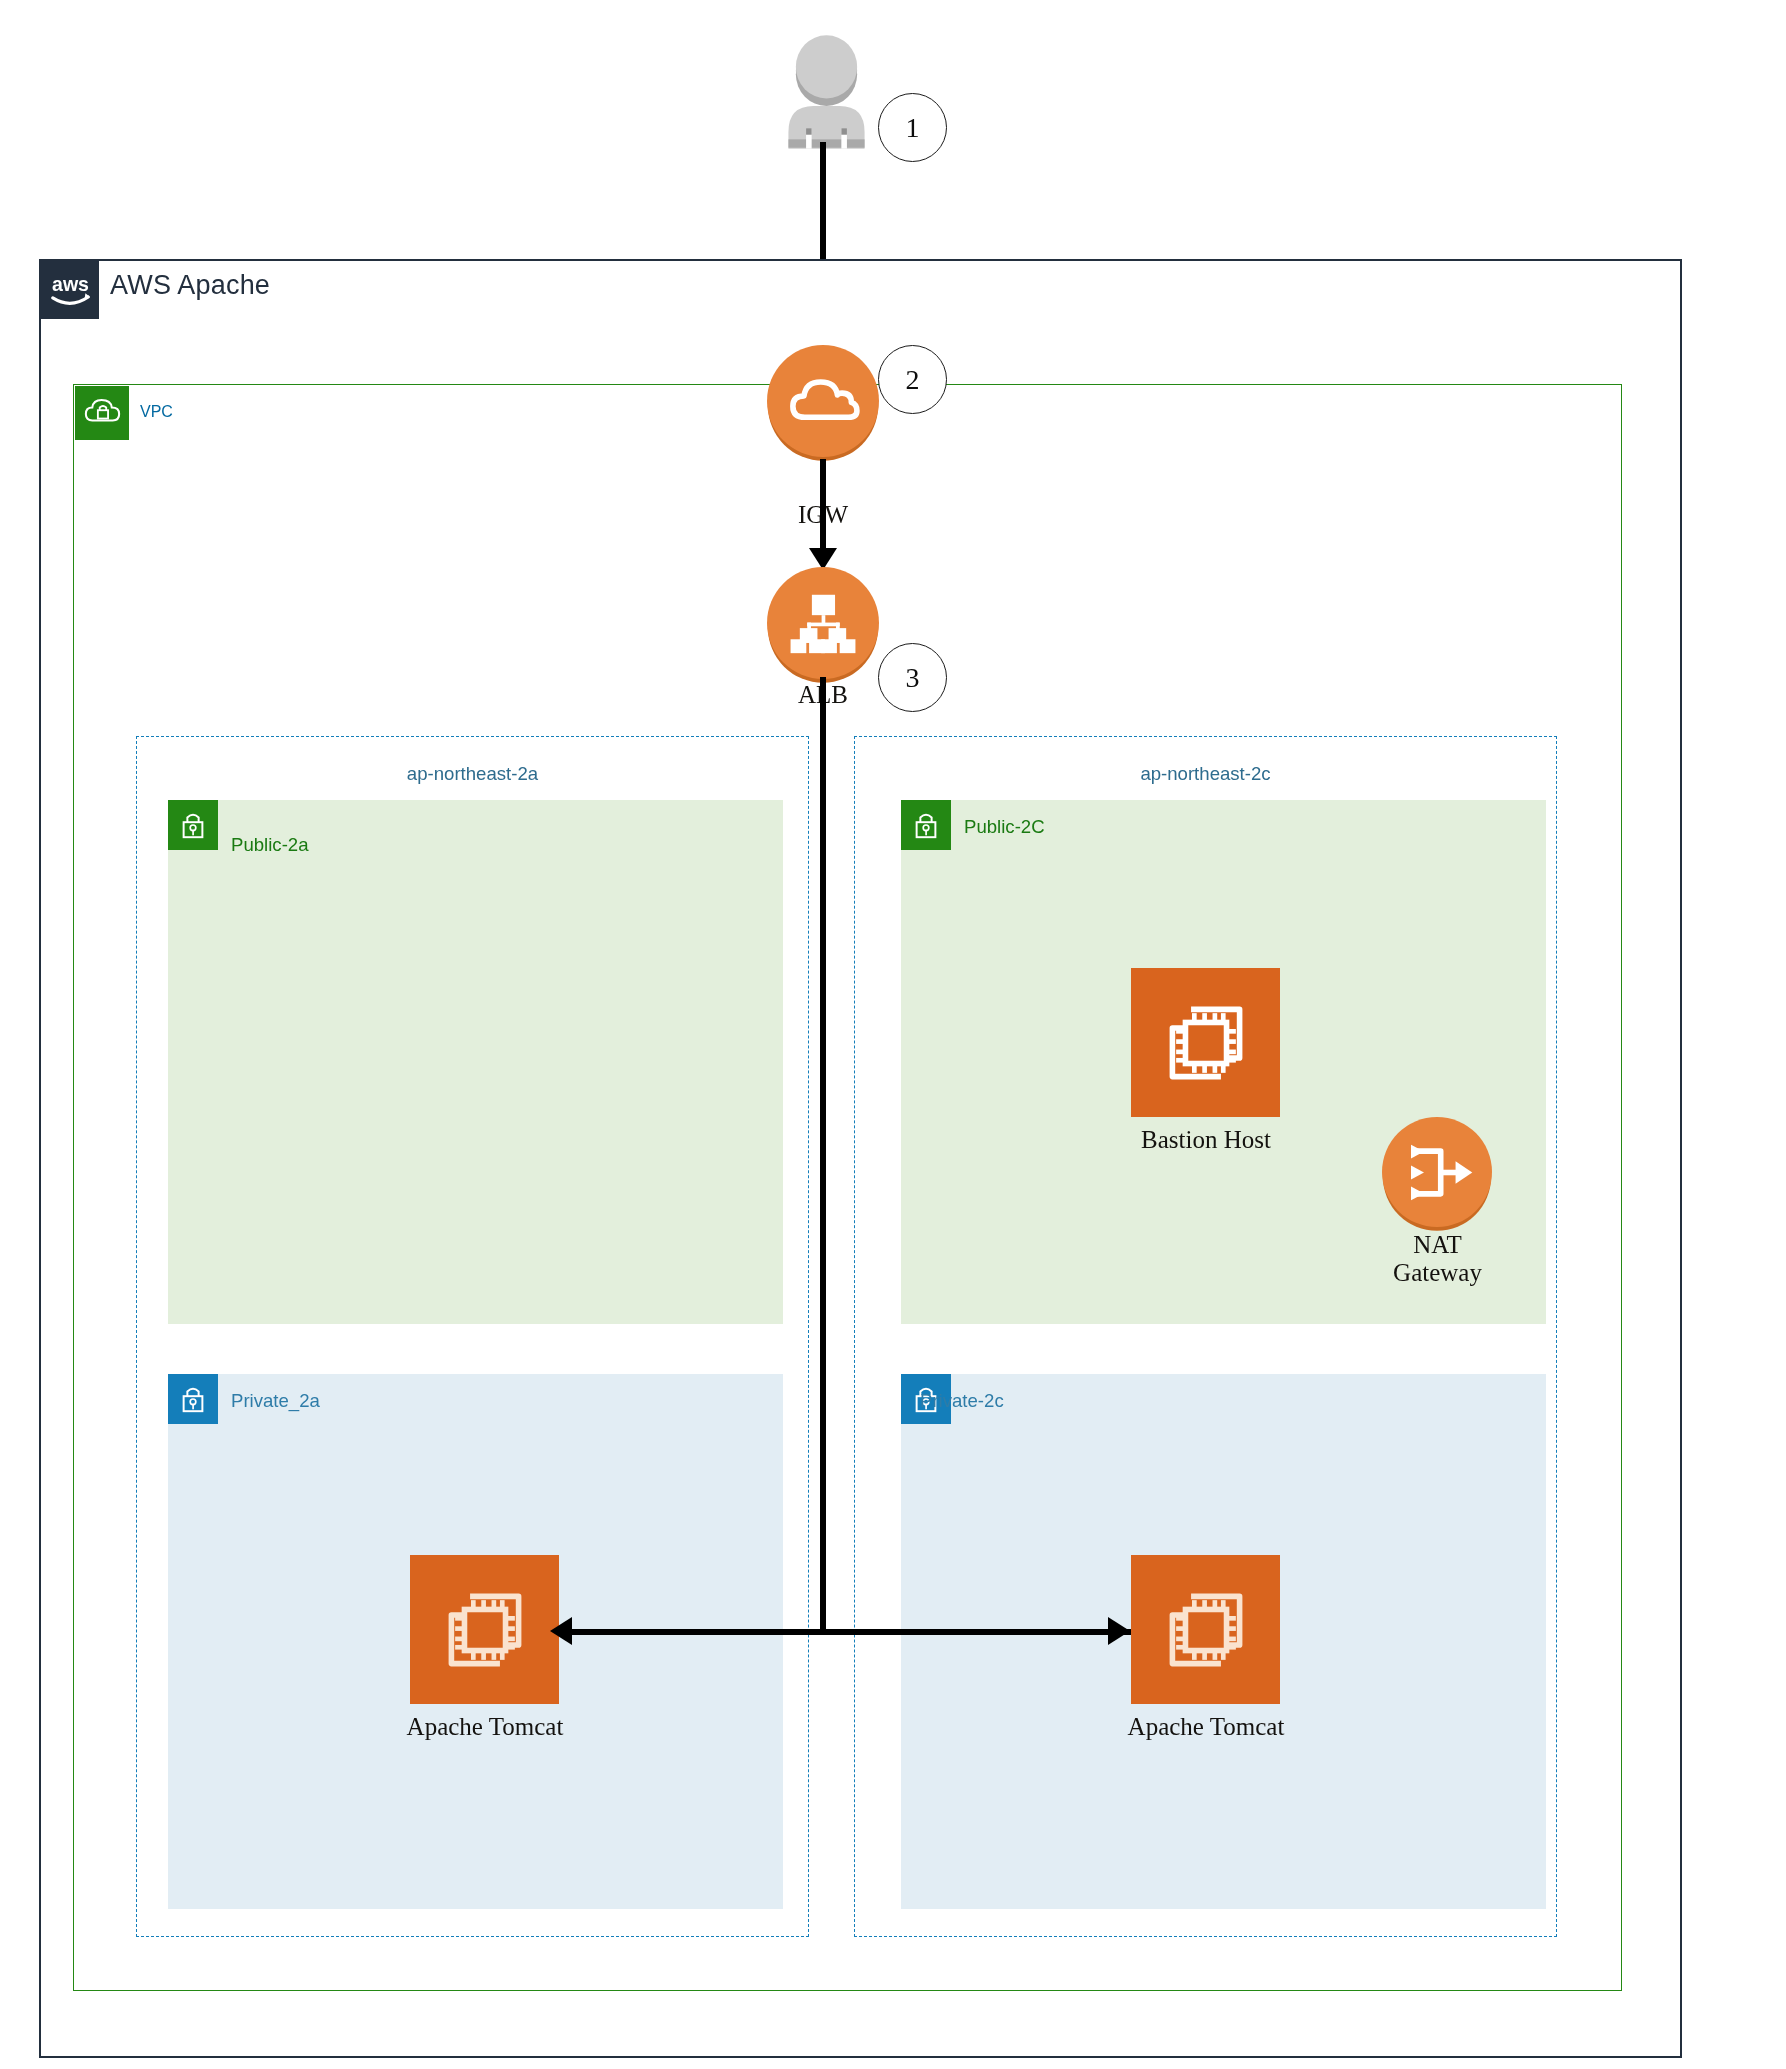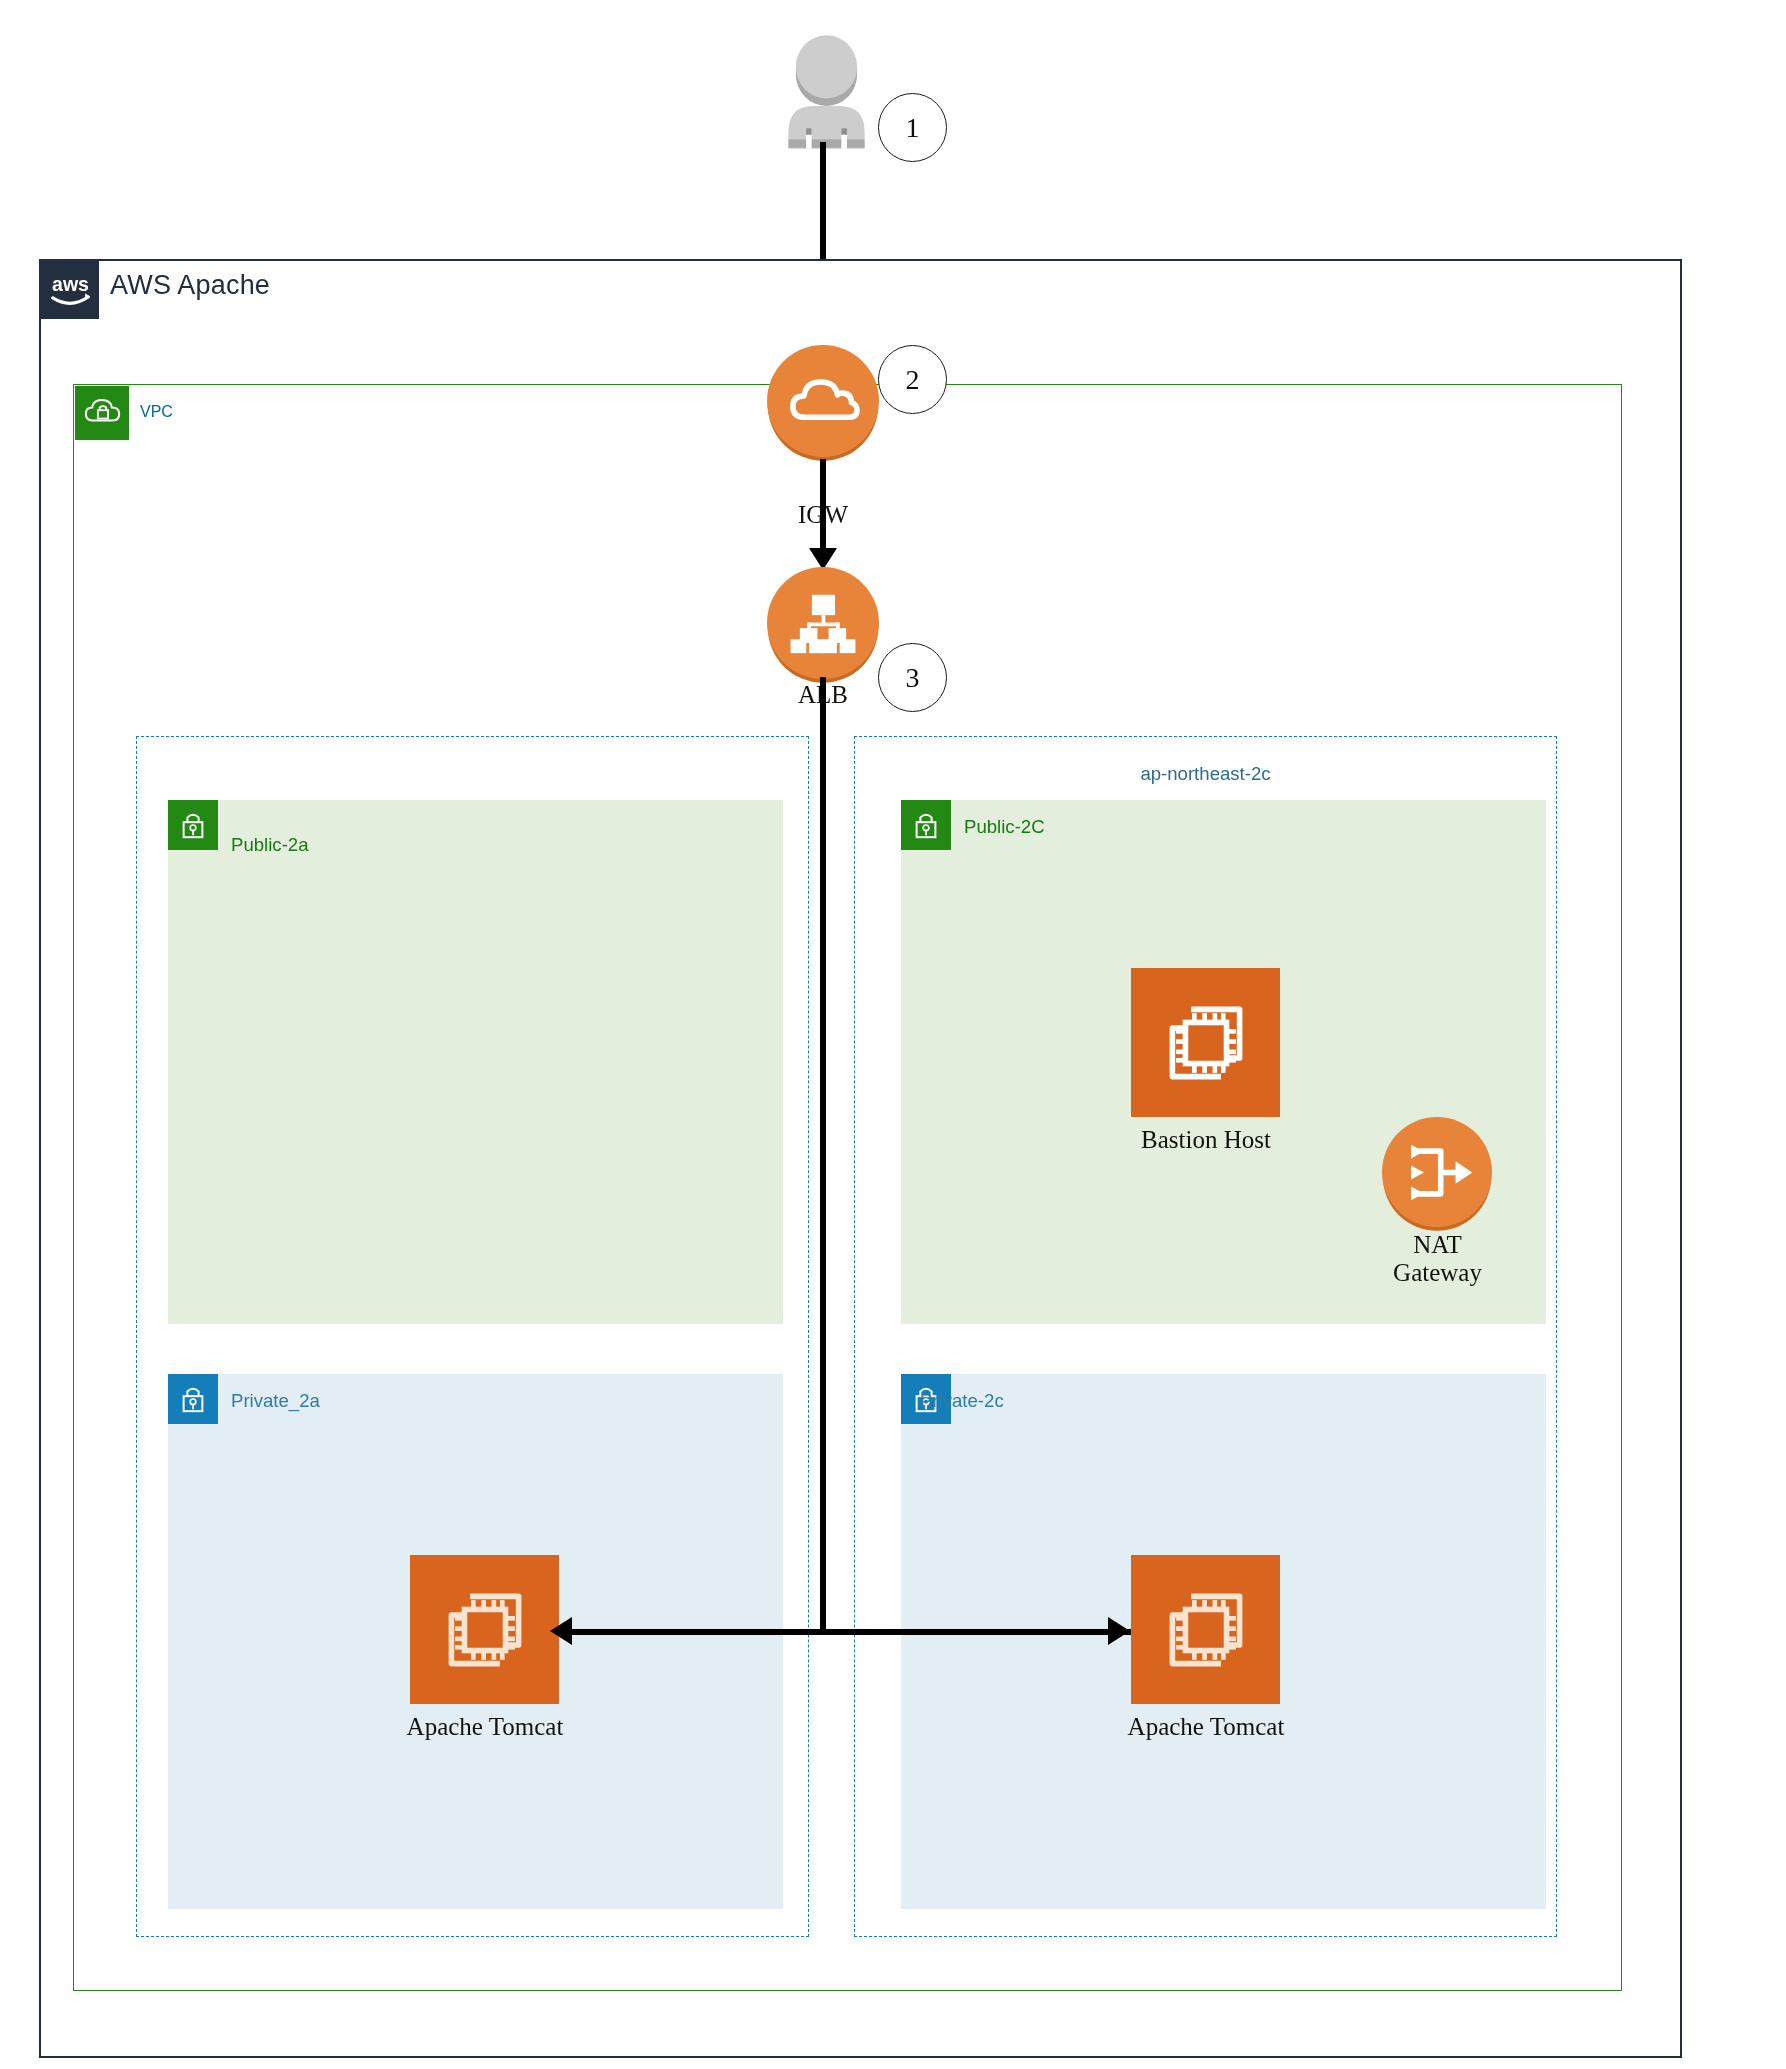--- a/index.html
+++ b/index.html
@@ -233,20 +233,21 @@
   <div class="abs node-label" style="left:730px; top:681px; width:186px;">ALB</div>
   <div class="abs step-circle" style="left:878px; top:643px;">
     <span>3</span>
   </div>
 
   <div class="abs conn-v" style="left:820px; top:677px; height:955px;"></div>
 
   <div class="abs az-box az-left"></div>
   <div class="abs az-box az-right"></div>
 
+  <div class="abs az-title az-title-left">ap-northeast-2a</div>
   <div class="abs az-title az-title-right">ap-northeast-2c</div>
 
   <div class="abs subnet subnet-public sub-pub-left"></div>
   <div class="abs subnet-badge badge-green" style="left:168px; top:800px;">
     <svg width="30" height="32" viewBox="0 0 32 34">
       <rect x="6" y="14" width="20" height="16" fill="none" stroke="#ffffff" stroke-width="2.1"></rect>
       <path d="M10 14 L10 9 Q16 3 22 9 L22 14" fill="none" stroke="#ffffff" stroke-width="2.1"></path>
       <circle cx="16" cy="20" r="3" fill="none" stroke="#ffffff" stroke-width="1.8"></circle>
       <rect x="15.2" y="22" width="1.8" height="6" fill="#ffffff"></rect>
     </svg>

